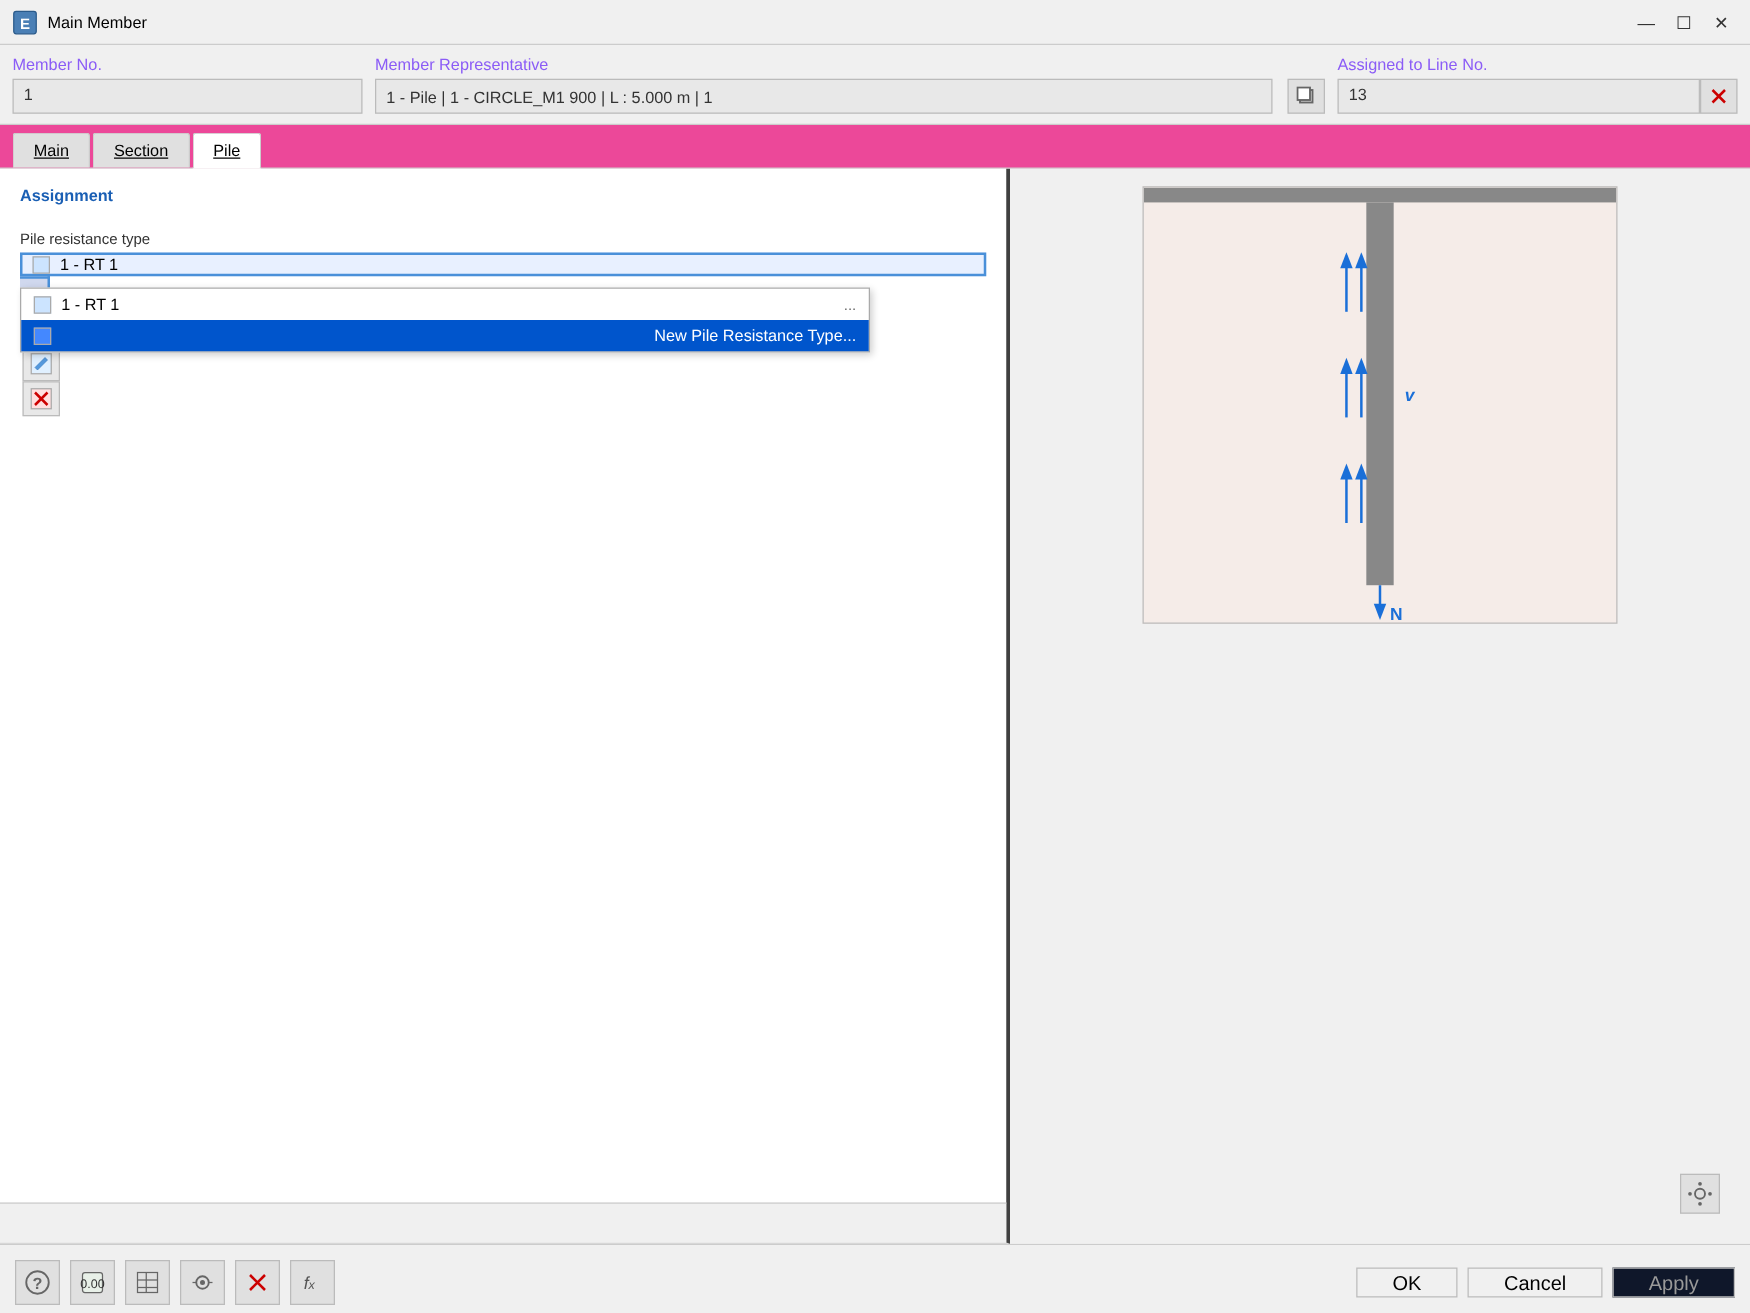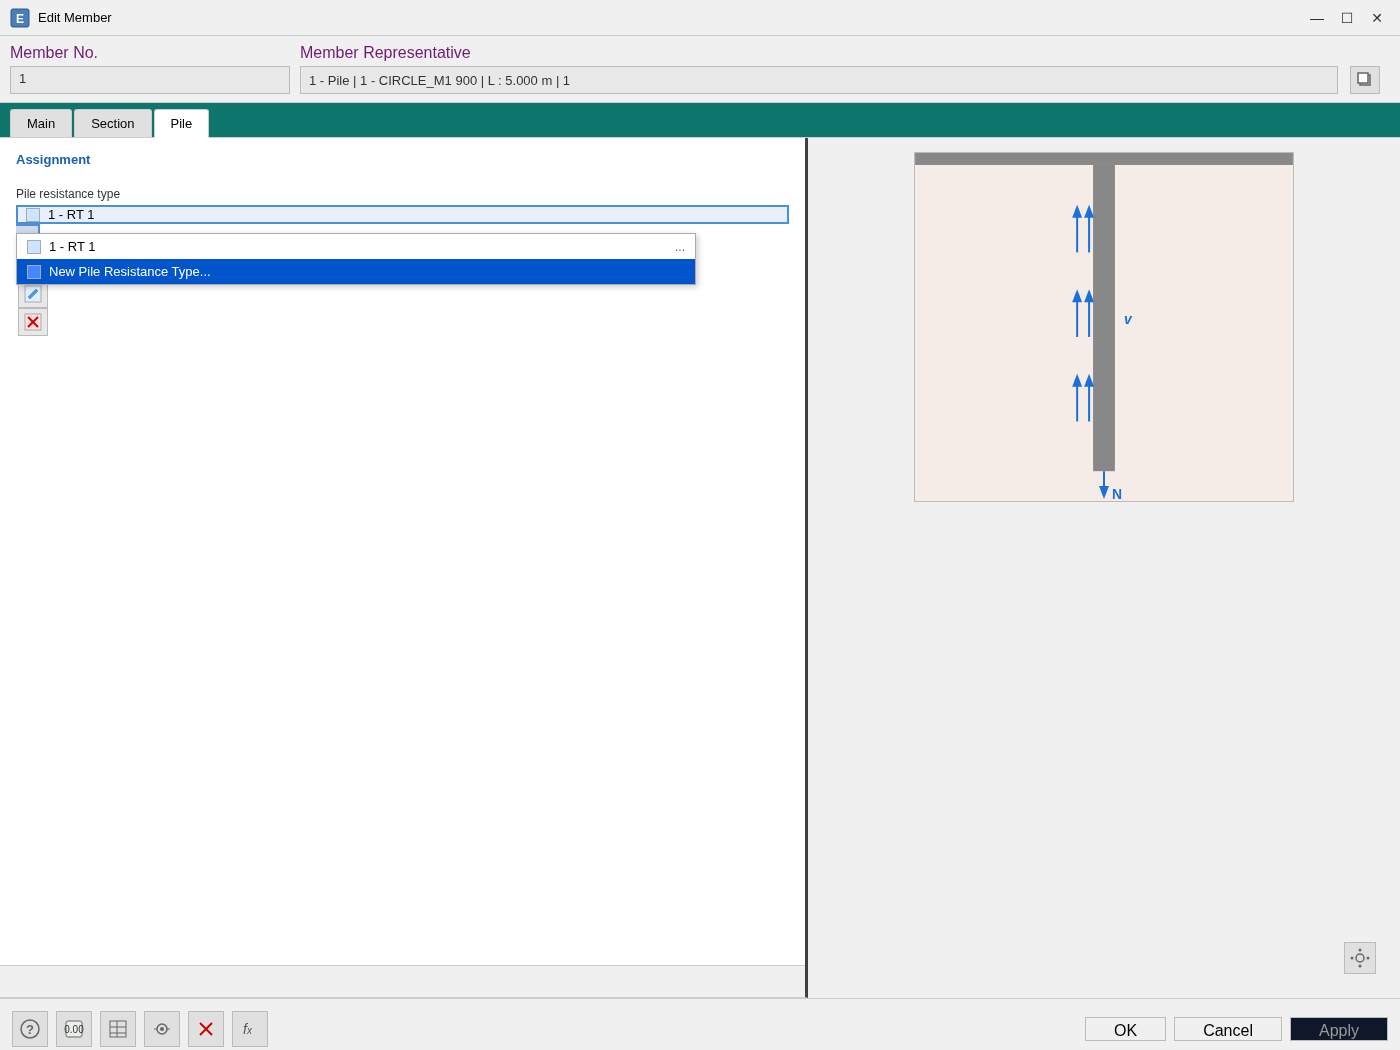--- a/index.html
+++ b/index.html
@@ -29,21 +29,21 @@
       gap: 0;
       padding: 8px 10px;
       background: #f0f0f0;
       border-bottom: 1px solid #ccc;
     }
     .header-field {
       display: flex;
       flex-direction: column;
       gap: 4px;
     }
-    .header-field-label { font-size: 16px; color: #701a75; }
+    .header-field-label { font-size: 13px; color: #8b5cf6; }
     .header-field-input {
       background: #e8e8e8;
       border: 1px solid #bbb;
       padding: 4px 8px;
       font-size: 13px;
       height: 28px;
       color: #333;
     }
     .hf1 { width: 280px; margin-right: 10px; }
     .hf2 { flex: 1; margin-right: 10px; }
@@ -61,23 +61,24 @@
     .x-btn {
       width: 30px; height: 28px; border: 1px solid #bbb; background: #e0e0e0;
       cursor: pointer; display: flex; align-items: center; justify-content: center;
       color: #c00; font-size: 16px; font-weight: bold;
     }
 
     
     .tabs {
       display: flex;
       padding: 6px 10px 0;
-      background: #0f766e;
+      background: #ec4899;
       border-bottom: 1px solid #ccc;
       gap: 0;
+      text-decoration: underline;
     }
     .tab {
       padding: 6px 16px;
       border: 1px solid #ccc;
       border-bottom: none;
       background: #e0e0e0;
       cursor: pointer;
       font-size: 13px;
       margin-right: 2px;
       border-radius: 3px 3px 0 0;
@@ -157,21 +158,21 @@
       box-shadow: 2px 2px 6px rgba(0,0,0,0.2);
     }
     .dropdown-list-item {
       display: flex;
       align-items: center;
       padding: 5px 10px;
       font-size: 13px;
       cursor: pointer;
       gap: 8px;
     }
-    .dropdown-list-item.selected { background: #0055cc; color: white; }
+    .dropdown-list-item.selected { background: #0055cc; color: white; justify-content: space-between; }
     .dropdown-list-item .item-icon {
       width: 14px; height: 14px; border: 1px solid #aaa; background: #cce4ff; flex-shrink: 0;
     }
     .dropdown-list-item.selected .item-icon { background: #4488ff; border-color: #aaa; }
     .dropdown-dots { margin-left: auto; color: #666; font-size: 12px; }
 
     .status-bar-left {
       position: absolute;
       bottom: 0;
       left: 0;
@@ -253,21 +254,21 @@
 </head>
 <body>
 
 <div class="title-bar">
   <span class="title-bar-icon">
     <svg width="20" height="20" viewBox="0 0 20 20">
       <rect x="1" y="1" width="18" height="18" rx="2" fill="#4a7fb5" stroke="#2a5a8a" stroke-width="1"></rect>
       <text x="10" y="15" text-anchor="middle" fill="white" font-size="12" font-weight="bold">E</text>
     </svg>
   </span>
-  <span class="title-bar-title">Edit Member</span>
+  <span class="title-bar-title">Main Member</span>
   <div class="title-bar-controls">
     <button class="title-bar-btn">—</button>
     <button class="title-bar-btn">☐</button>
     <button class="title-bar-btn close">✕</button>
   </div>
 </div>
 
 <div class="header-fields">
   <div class="header-field hf1">
     <div class="header-field-label">Member No.</div>
@@ -275,20 +276,32 @@
   </div>
   <div class="header-field hf2">
     <div class="header-field-label">Member Representative</div>
     <div class="hf2-row">
       <div class="header-field-input" style="display:flex;align-items:center;gap:8px;">1 - Pile | 1 - CIRCLE_M1 900 | L : 5.000 m | 1</div>
       <button class="copy-btn">
         <svg width="16" height="16" viewBox="0 0 16 16">
             <rect x="3" y="3" width="10" height="10" fill="none" stroke="#666" stroke-width="1.5"></rect>
             <rect x="1" y="1" width="10" height="10" fill="white" stroke="#666" stroke-width="1.5"></rect>
           </svg>
+      </button>
+    </div>
+  </div>
+  <div class="header-field hf3">
+    <div class="header-field-label">Assigned to Line No.</div>
+    <div class="hf3-row">
+      <div class="header-field-input">13</div>
+      <button class="x-btn">
+        <svg width="14" height="14" viewBox="0 0 14 14">
+          <line x1="2" y1="2" x2="12" y2="12" stroke="#cc0000" stroke-width="2"></line>
+          <line x1="12" y1="2" x2="2" y2="12" stroke="#cc0000" stroke-width="2"></line>
+        </svg>
       </button>
     </div>
   </div>
 </div>
 
 <div class="tabs">
   <div class="tab">Main</div>
   <div class="tab">Section</div>
   <div class="tab active">Pile</div>
 </div>

